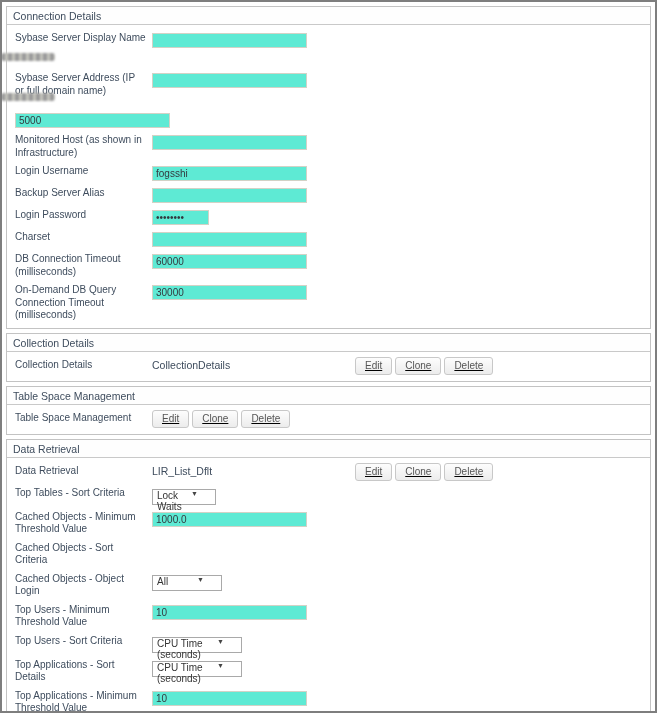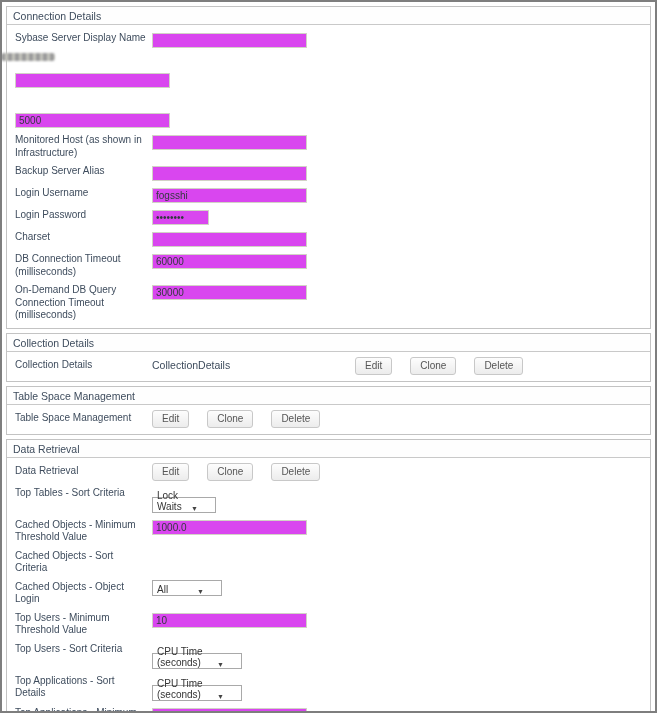--- a/index.html
+++ b/index.html
@@ -42,50 +42,50 @@
     color: #3e4c5d;
     padding-top: 2px;
     padding-right: 6px;
   }
   .row-value { flex: 0 0 203px; }
   .row-value.text {
     font-size: 10.5px; color: #3e4c5d; padding-top: 2px;
   }
   input.field {
     width: 155px; height: 15px;
-    background: #d946ef;
+    background: #5eead4;
     border: 1px solid #d2d2c6;
     font-family: "Liberation Sans", sans-serif;
     font-size: 10px;
     color: #33393f;
     padding: 0 3px;
     outline: none;
   }
   input.field.short { width: 57px; }
   .redacted {
     display: inline-block;
     width: 54px; height: 8px;
     margin: 3px 0 0 1px;
     border-radius: 3px;
     background: repeating-linear-gradient(90deg,#9a9a9a 0 4px,#c4c4bd 4px 7px);
     filter: blur(1.3px);
   }
   .sel {
     display: inline-flex;
     justify-content: space-between;
-    align-items: flex-end;
+    align-items: flex-start;
     height: 16px;
     background: #fff;
     border: 1px solid #a9a9a9;
     font-size: 10px;
     color: #333;
     padding: 0 17px 0 4px;
   }
   .sel .arrow { font-size: 7px; color: #444; margin-left: 5px; }
-  .btns { display: flex; gap: 18px; }
+  .btns { display: flex; gap: 3px; text-decoration: underline; }
   button.btn {
     font-family: "Liberation Sans", sans-serif;
     font-size: 10px;
     color: #555;
     background: linear-gradient(#fdfdfd, #ececec);
     border: 1px solid #c8c8c8;
     border-radius: 3px;
     padding: 2px 9px 3px 9px;
     line-height: 11px;
     cursor: pointer;
@@ -97,36 +97,37 @@
 <div class="frame">
 
   <div class="section">
     <div class="section-header">Connection Details</div>
     <div class="section-body">
       <div class="row">
         <div class="row-label">Sybase Server Display Name</div>
         <div class="row-value"><input class="field" readonly="" style=""><span style="position:relative; left:-152px; top:-1px;" class="redacted"></span></div>
       </div>
       <div class="row">
+        <div class="row-label">Sybase Server Address (IP or full domain name)</div>
         <div class="row-value"><input class="field" readonly="" style=""><span style="position:relative; left:-152px; top:-1px;" class="redacted"></span></div>
       </div>
       <div class="row">
         <div class="row-value"><input class="field" value="5000" style=""></div>
       </div>
       <div class="row">
         <div class="row-label">Monitored Host (as shown in Infrastructure)</div>
         <div class="row-value"><input class="field" value="" style=""></div>
       </div>
       <div class="row">
+        <div class="row-label">Login Username</div>
+        <div class="row-value"><input class="field" value="fogsshi" style=""></div>
+      </div>
+      <div class="row">
         <div class="row-label">Backup Server Alias</div>
         <div class="row-value"><input class="field" value="" style=""></div>
-      </div>
-      <div class="row">
-        <div class="row-label">Login Username</div>
-        <div class="row-value"><input class="field" value="fogsshi" style=""></div>
       </div>
       <div class="row">
         <div class="row-label">Login Password</div>
         <div class="row-value"><input class="field short" value="••••••••" style=""></div>
       </div>
       <div class="row">
         <div class="row-label">Charset</div>
         <div class="row-value"><input class="field" value="" style=""></div>
       </div>
       <div class="row">
@@ -167,20 +168,21 @@
         </div>
       </div>
     </div>
   </div>
 
   <div class="section">
     <div class="section-header">Data Retrieval</div>
     <div class="section-body">
       <div class="row">
         <div class="row-label">Data Retrieval</div>
+        <div class="row-value text">LIR_List_Dflt</div>
         <div class="btns">
           <button class="btn">Edit</button>
           <button class="btn">Clone</button>
           <button class="btn">Delete</button>
         </div>
       </div>
       <div class="row">
         <div class="row-label">Top Tables - Sort Criteria</div>
         <div class="row-value"><div class="sel" style="width:64px">
               <span>Lock Waits</span>

